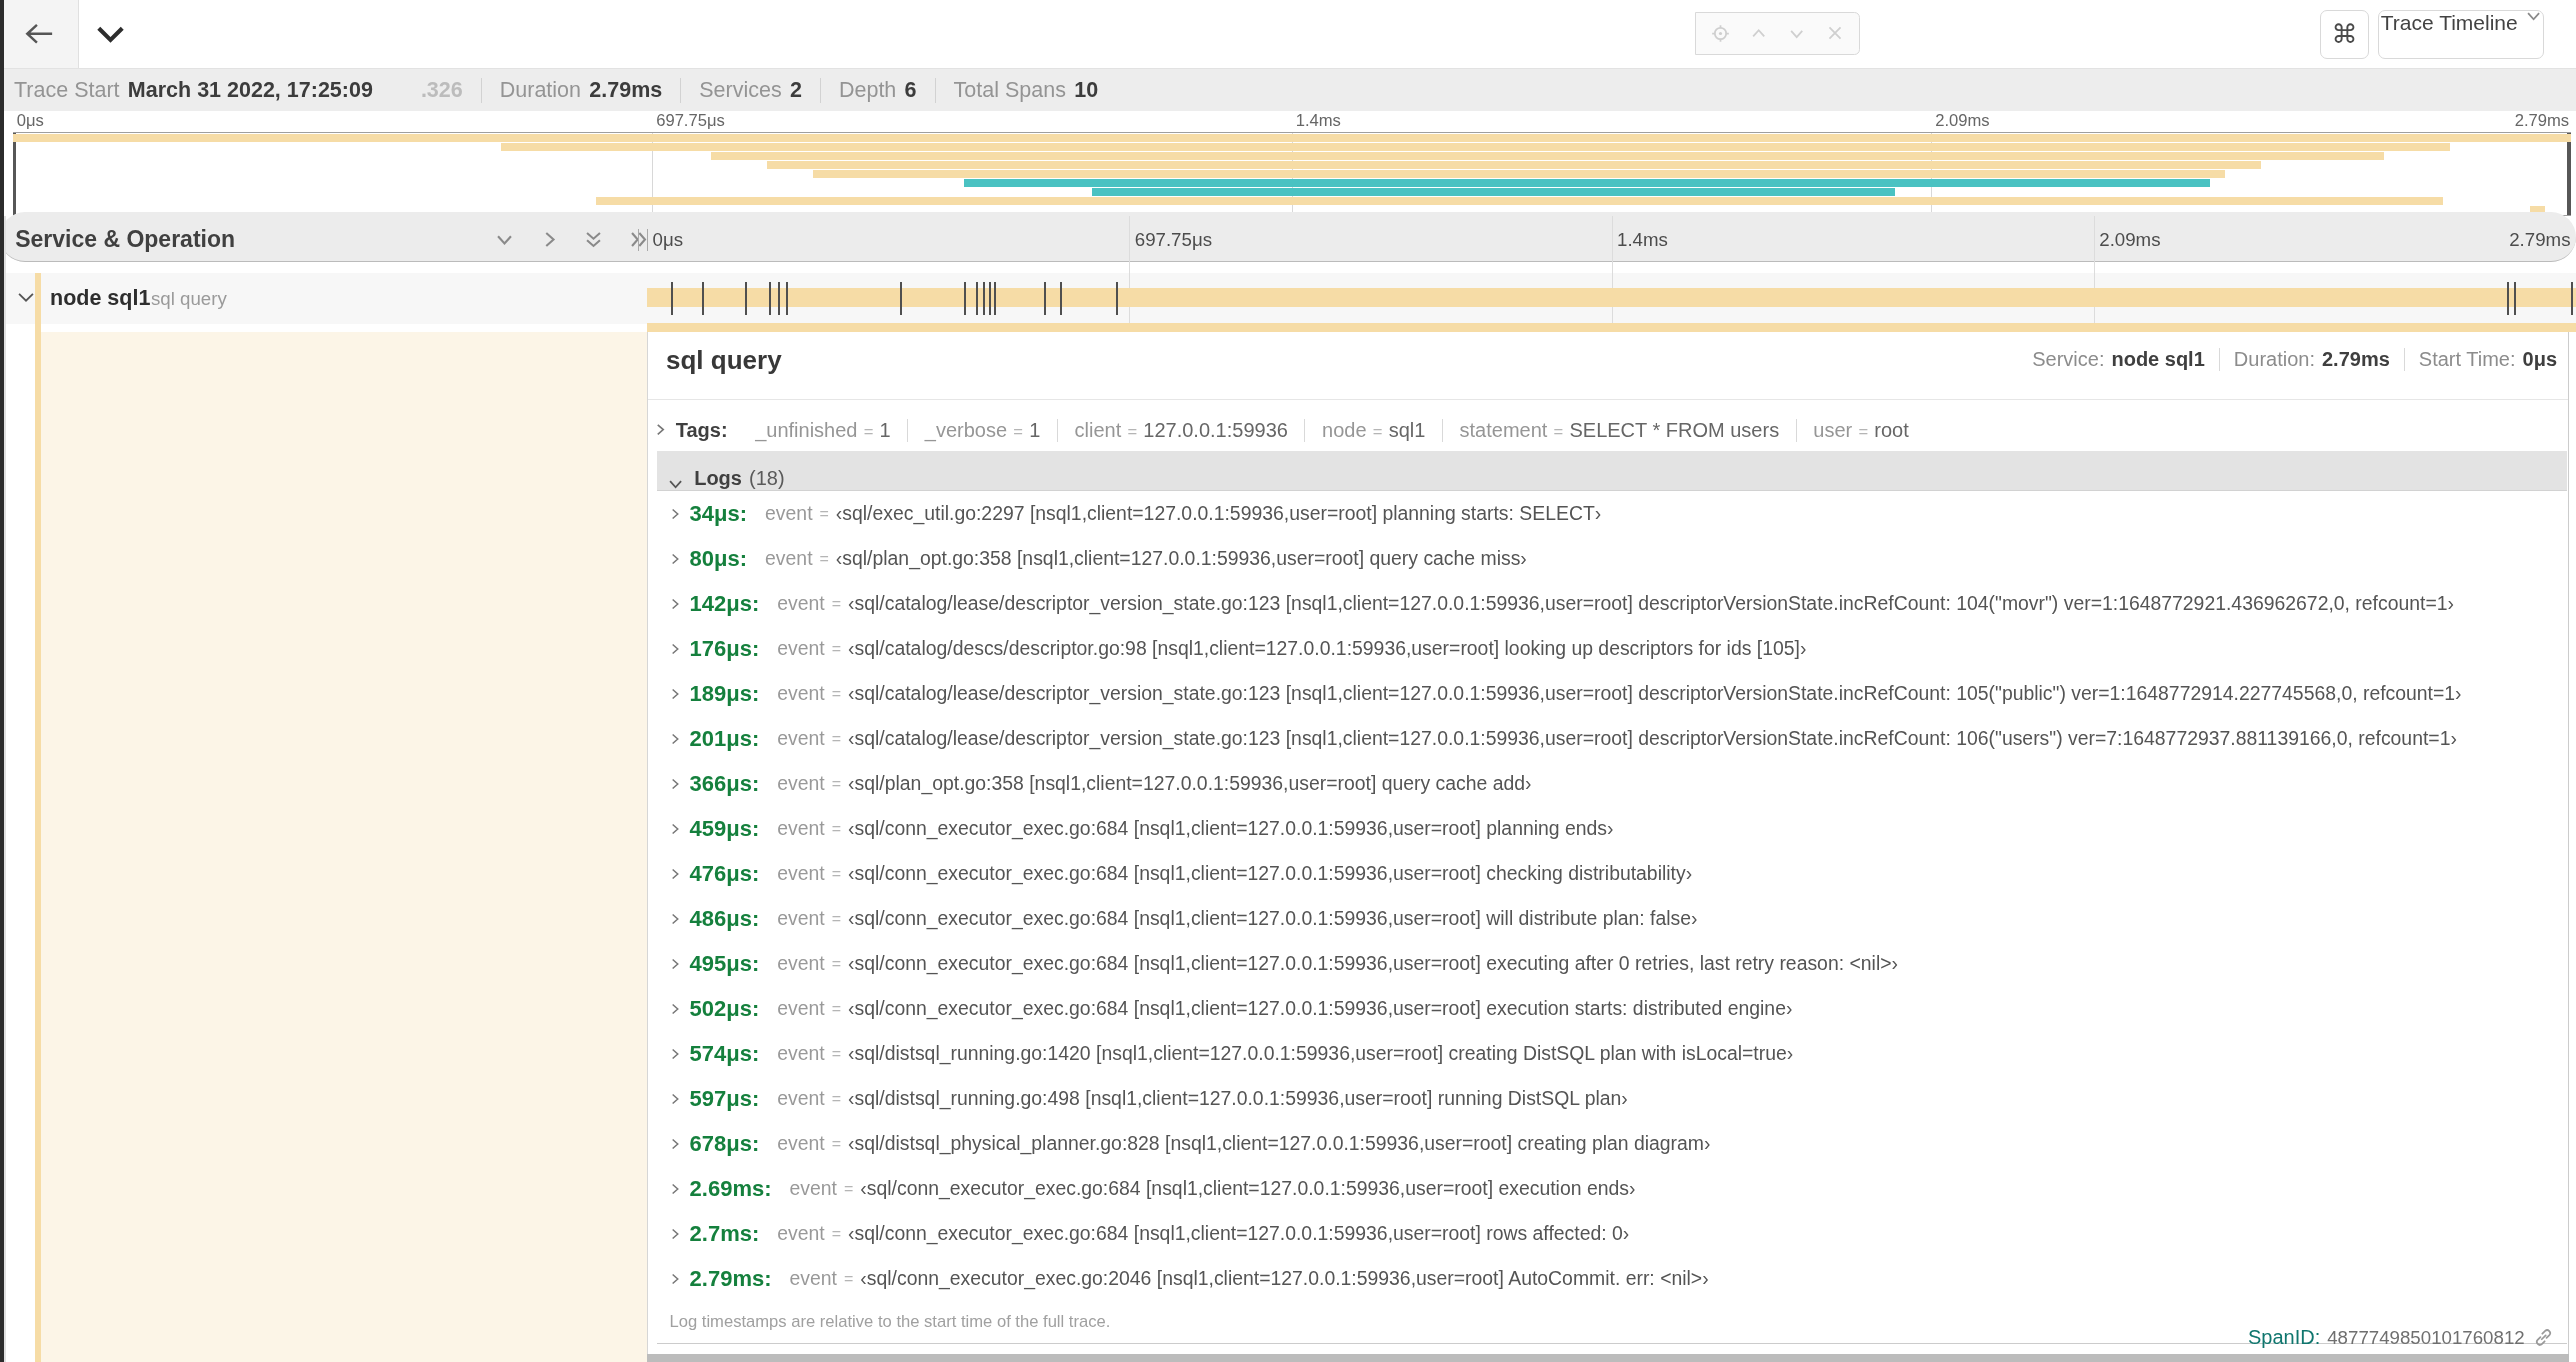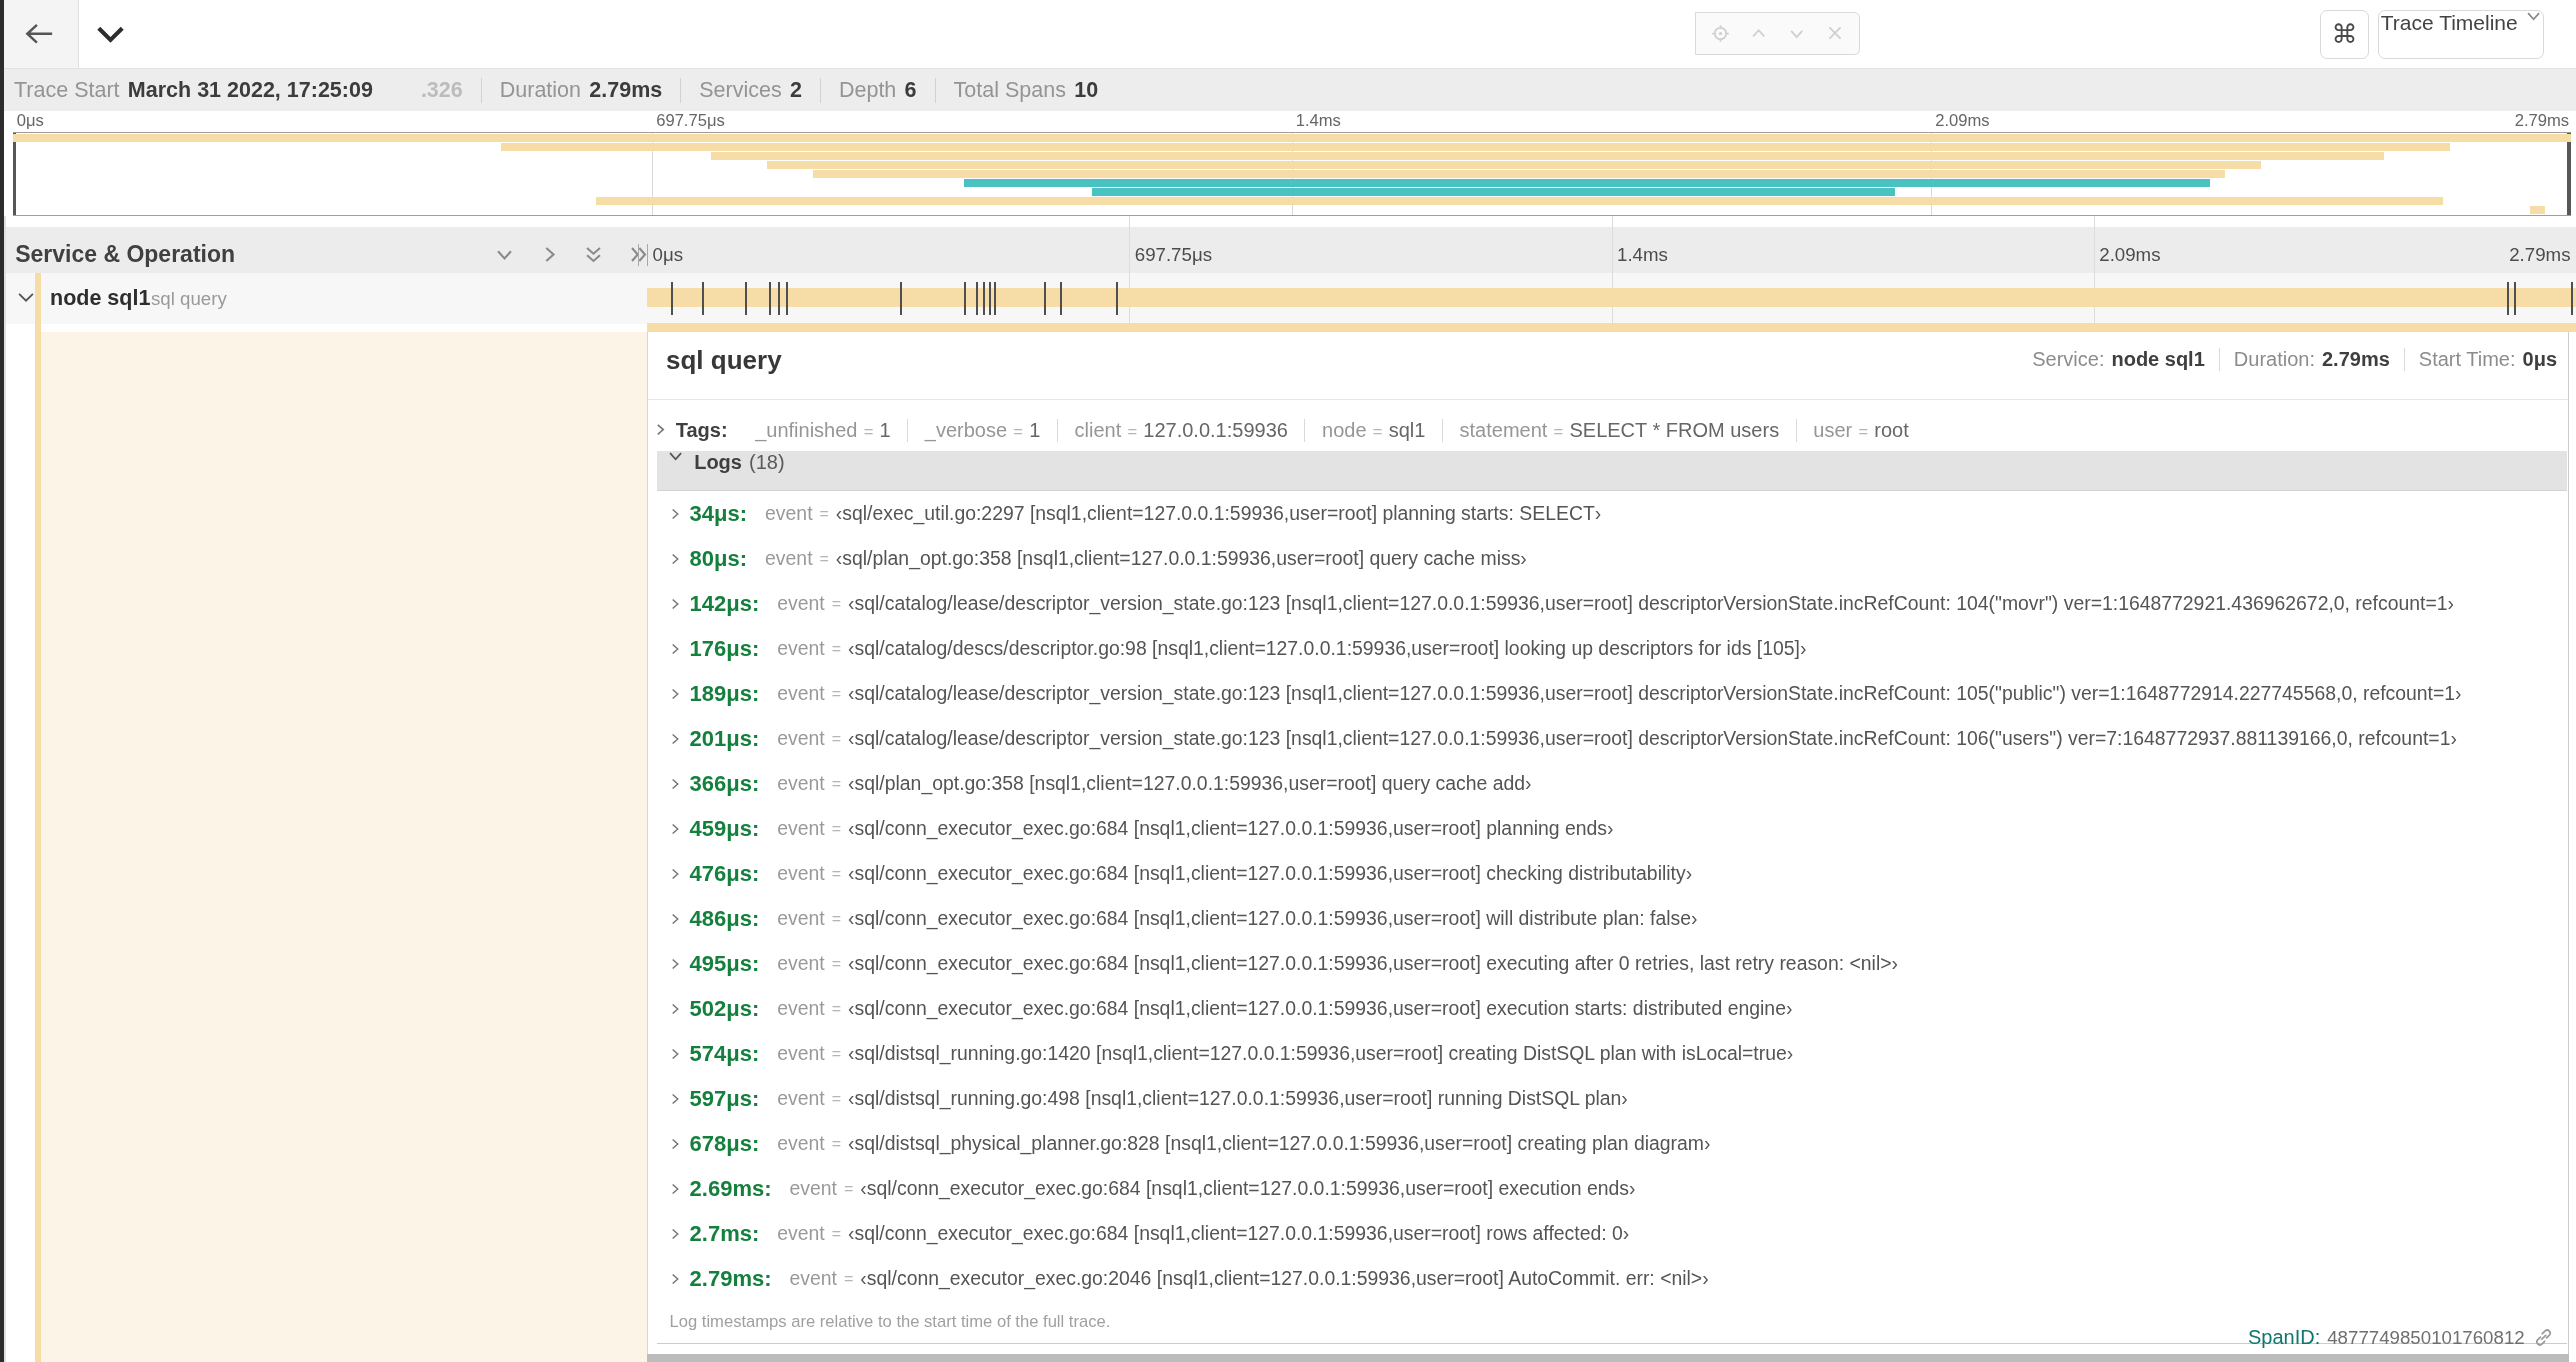--- a/index.html
+++ b/index.html
@@ -34,21 +34,21 @@
   
   #map-axis{left:12.5px;top:111px;width:2558px;height:21px;}
   .map-tick{position:absolute;top:0;font-size:16.6px;color:#666;padding-left:4.2px;white-space:nowrap;}
   .map-tick.right{padding-left:0;padding-right:1.4px;}
   #minimap{left:12.5px;top:132px;width:2558px;height:82px;background:#fff;border-top:1.4px solid #9e9e9e;border-bottom:1.4px solid #9e9e9e;}
   .mm-grid{position:absolute;top:0;bottom:0;width:0.7px;background:#d8d8d8;}
   .mm-span{position:absolute;height:8px;}
   .mm-handle{position:absolute;top:0;bottom:0;width:3.5px;background:#575757;cursor:col-resize;}
 
   
-  #grid-header{left:0;top:227px;width:2576px;height:50px;background:#ececec;border-bottom:1.4px solid #bbb;box-sizing:border-box;}
+  #grid-header{left:0;top:212px;width:2576px;height:50px;background:#ececec;border-bottom:1.4px solid #bbb;box-sizing:border-box;border-radius:27px;}
   #tree-header-label{left:15.2px;top:0;height:55px;line-height:55px;font-size:23px;font-weight:bold;color:#404040;}
   #tree-controls{left:493px;top:0;height:55px;display:flex;align-items:center;gap:21px;}
   .tree-ctl{width:23.5px;height:23.5px;display:flex;align-items:center;justify-content:center;cursor:pointer;}
   #col-grip{left:638px;top:16.6px;width:8.3px;height:22px;border-left:1.4px solid #a9a9a9;border-right:1.4px solid #a9a9a9;cursor:col-resize;}
   #header-axis{left:647px;top:0;width:1929px;height:55px;}
   .axis-tick{position:absolute;top:0;height:55px;line-height:55px;font-size:18.7px;color:#4c4c4c;padding-left:5.5px;white-space:nowrap;}
   .axis-tick.right{padding-left:0;padding-right:5.5px;}
 
   
   #span-row{left:0;top:273px;width:2576px;height:51px;background:#f7f7f7;}
@@ -81,21 +81,21 @@
   #tags-row{position:absolute;left:7px;top:78px;height:40px;display:flex;align-items:center;cursor:pointer;}
   #tags-label{font-size:20px;font-weight:bold;color:#3f3f3f;margin-left:9.7px;}
   #tags-pills{display:flex;align-items:center;margin-left:11px;}
   .tag-pill{display:flex;align-items:baseline;padding:0 16.6px;font-size:20px;white-space:nowrap;}
   .tag-pill + .tag-pill{border-left:0.7px solid #d9d9d9;}
   .tag-key{color:#969696;}
   .tag-eq{color:#b5b5b5;font-size:16.6px;margin:0 6.2px;}
   .tag-val{color:#666;}
 
   #logs-box{position:absolute;left:9px;width:1910px;top:119px;background:#fff;border-bottom:0.7px solid #ccc;}
-  #logs-header{height:39px;background:#e3e3e3;border-bottom:0.7px solid #d2d2d2;display:flex;align-items:flex-start;cursor:pointer;}
+  #logs-header{height:39px;background:#e3e3e3;border-bottom:0.7px solid #d2d2d2;display:flex;align-items:flex-end;cursor:pointer;}
   #logs-header .chev{margin-left:11px;}
   #logs-title{font-size:20px;font-weight:bold;color:#3f3f3f;margin-left:11px;}
   #logs-count{font-size:20px;color:#5a5a5a;margin-left:7px;}
   .log-row{height:45px;display:flex;align-items:center;padding-left:12.5px;cursor:pointer;white-space:nowrap;overflow:hidden;}
   .log-time{font-size:22px;font-weight:bold;color:#15803d;margin-left:9.7px;}
   .log-key{font-size:19.4px;color:#999;margin-left:18px;}
   .log-eq{font-size:16px;color:#b5b5b5;margin:0 7px;}
   .log-val{font-size:19.4px;color:#545454;overflow:hidden;text-overflow:clip;}
   #logs-footnote{font-size:16.6px;color:#a0a0a0;padding:11px 0 11px 12.5px;}
 

